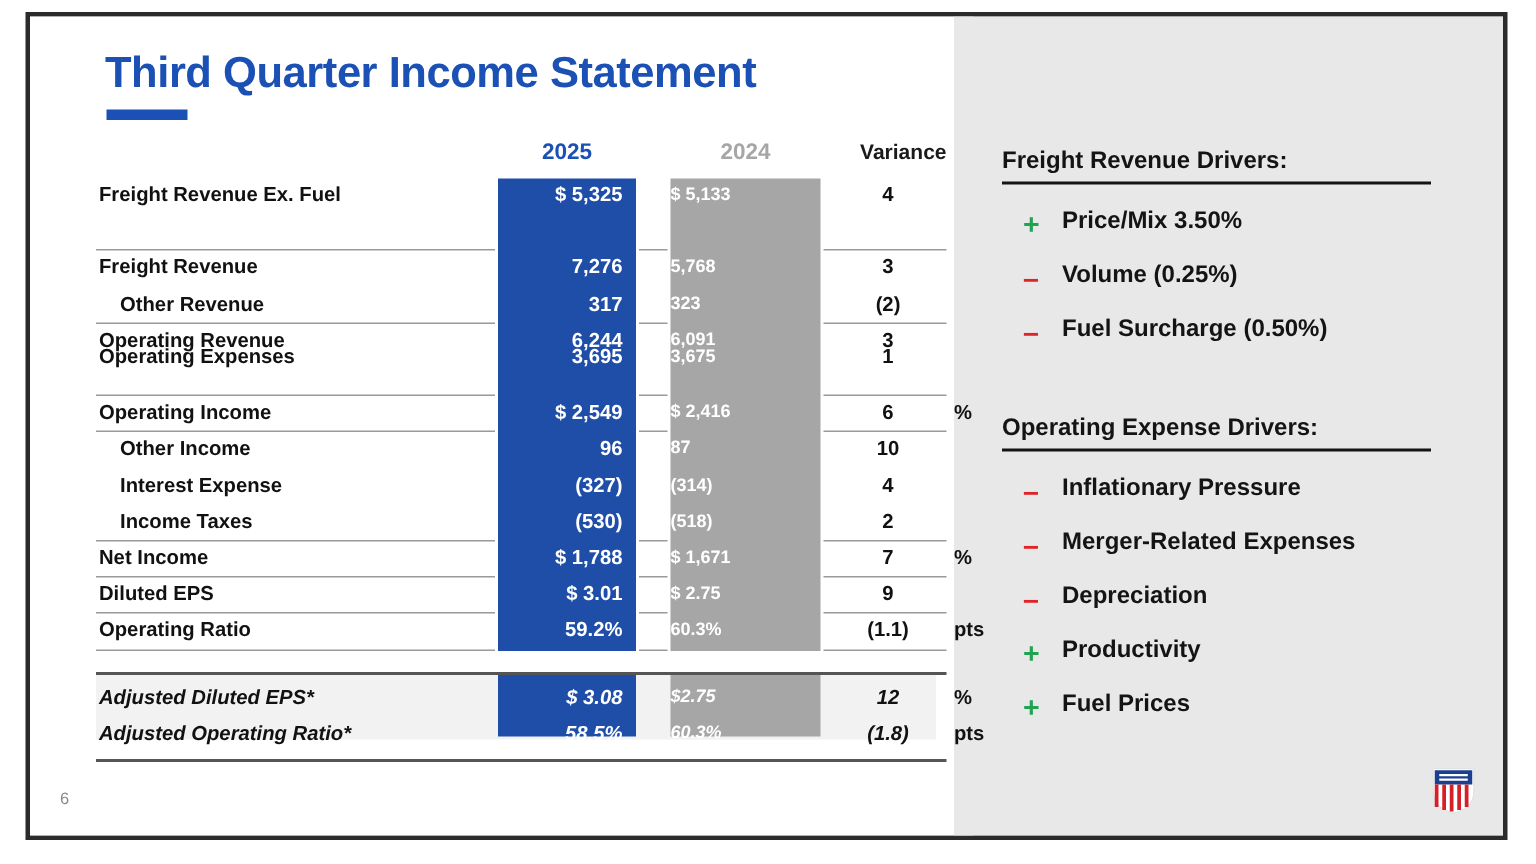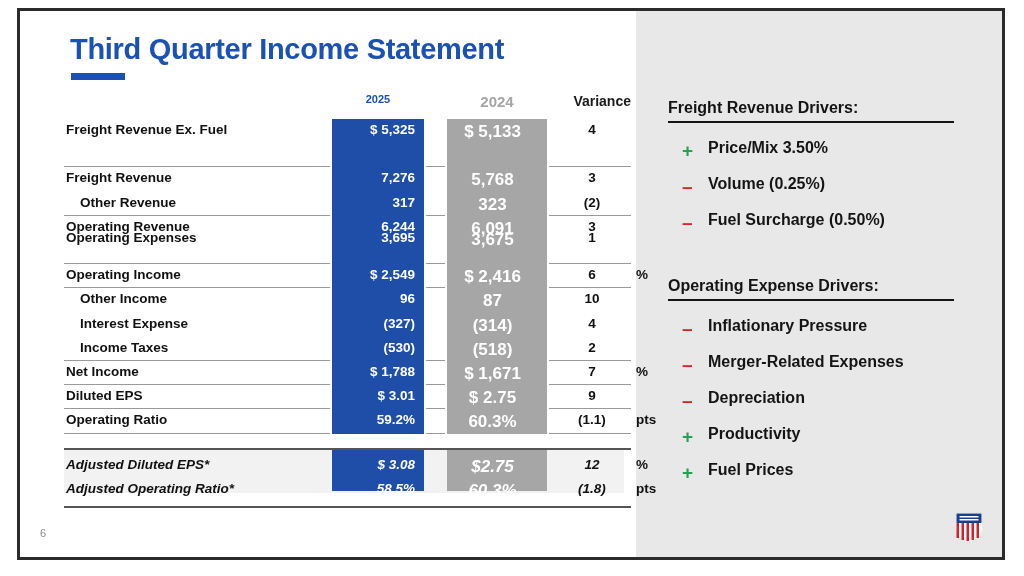--- a/index.html
+++ b/index.html
@@ -14,40 +14,40 @@
 
   
   .title{position:absolute;left:50px;top:22px;font-size:29px;font-weight:bold;
          color:#1b50b4;letter-spacing:-0.3px;white-space:nowrap;}
   .title-bar{position:absolute;left:51px;top:62px;width:54px;height:7px;background:#1b50b4;}
 
   
   .table{position:absolute;left:44px;top:82px;width:560px;}
   .hdr{position:relative;height:26px;}
   .hdr .h2025{position:absolute;left:268px;width:92px;text-align:center;
-              font-size:11px;font-weight:bold;color:#1b50b4;}
+              font-size:15px;font-weight:bold;color:#1b50b4;}
   .hdr .h2024{position:absolute;left:383px;width:100px;text-align:center;
               font-size:15px;font-weight:bold;color:#a6a6a6;}
   .hdr .hvar{position:absolute;left:489px;width:78px;text-align:right;
              font-size:14px;font-weight:bold;color:#1a1a1a;}
 
   .rows{position:relative;}
 
   
   .colblock{position:absolute;top:0;bottom:0;z-index:0;}
   .col-blue{left:268px;width:92px;background:#1f4ea8;}
   .col-gray{left:383px;width:100px;background:#a6a6a6;}
 
   .row{position:relative;height:24.2px;z-index:1;}
   .row .lbl{position:absolute;left:2px;top:3px;font-size:13.5px;font-weight:bold;color:#111;}
   .row.indent .lbl{left:16px;}
   .row .v25{position:absolute;left:268px;width:83px;top:3px;text-align:right;
             font-size:13.5px;font-weight:bold;color:#ffffff;}
-  .row .v24{position:absolute;left:383px;width:91px;top:3px;text-align:center;
-            font-size:17px;font-weight:bold;color:#ffffff;}
+  .row .v24{position:absolute;left:383px;width:91px;top:3px;text-align:left;
+            font-size:12px;font-weight:bold;color:#ffffff;}
   .row .vvar{position:absolute;left:489px;width:78px;top:3px;text-align:center;
              font-size:13.5px;font-weight:bold;color:#111;}
   .row .vsfx{position:absolute;left:572px;top:3px;font-size:13.5px;font-weight:bold;color:#111;}
 
   
   .rule{position:absolute;left:0;height:1px;background:#9a9a9a;z-index:2;}
   .rule.seg-a{left:0;width:266px;}
   .rule.seg-b{left:362px;width:19px;}
   .rule.seg-c{left:485px;width:82px;}
 

